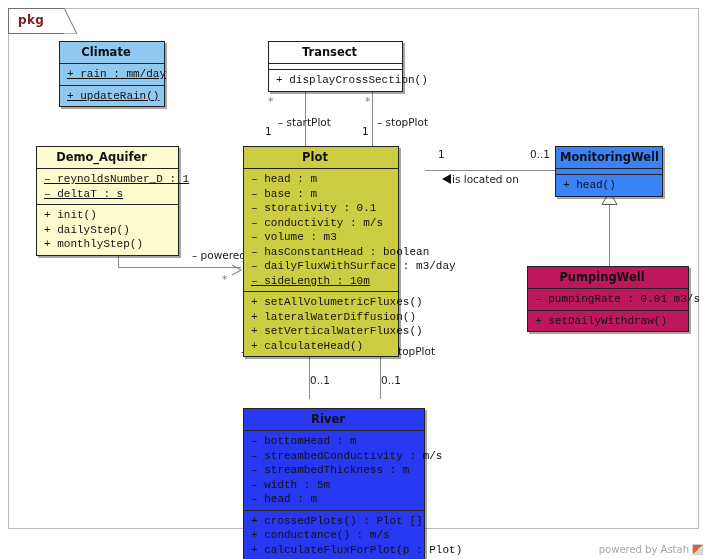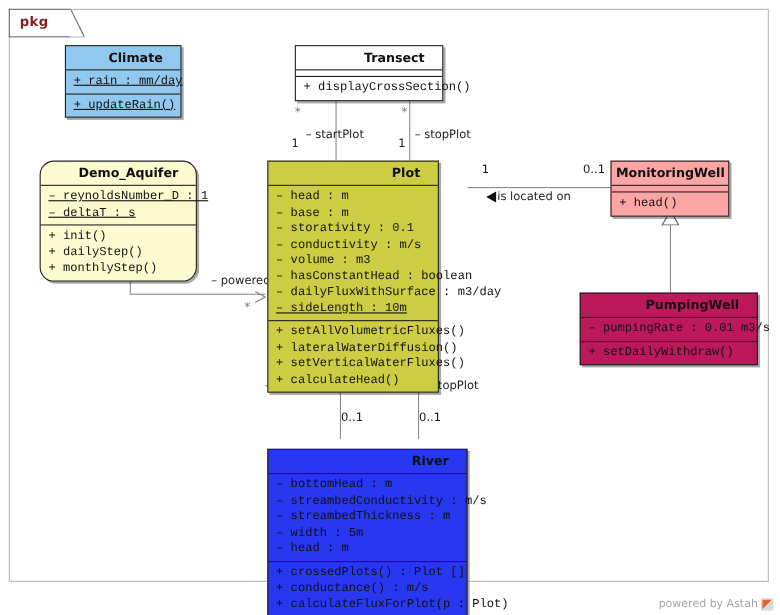--- a/index.html
+++ b/index.html
@@ -60,21 +60,21 @@
   }
 
   
   .cls {
     position: absolute;
     box-sizing: border-box;
     border: 1px solid #222222;
     box-shadow: 2px 2px 0 rgba(0,0,0,0.35);
   }
   .cls .cname {
-    text-align: right;
+    text-align: center;
     font-size: 11.5px;
     font-weight: bold;
     color: #101010;
     padding: 4px 16px 4px 4px;
     border-bottom: 1px solid #222222;
     line-height: 13px;
   }
   .cls .compart {
     padding: 3px 6px 3px 7px;
     border-bottom: 1px solid #222222;
@@ -95,21 +95,21 @@
   }
   .cls .mem.static {
     text-decoration: underline;
   }
 
   
   .fill-blue   { background: #90c8f0; }
   .fill-white  { background: #ffffff; }
   .fill-cream  { background: #fbfbcf; }
   .fill-olive  { background: #cdcd43; }
-  .fill-pink   { background: #fca5a5; }
+  .fill-pink   { background: #3b82f6; }
   .fill-salmon { background: #be185d; }
   .fill-strongblue { background: #2838f0; }
 
   
   .ln {
     position: absolute;
     background: #8a8a8a;
   }
   .ln.h { height: 1px; }
   .ln.v { width: 1px; }
@@ -231,21 +231,21 @@
   </div>
 
   <div class="cls fill-white" style="left:268px; top:41px; width:135px;">
     <div class="cname">Transect</div>
     <div class="compart empty"></div>
     <div class="compart">
       <div class="mem">+ displayCrossSection()</div>
     </div>
   </div>
 
-  <div class="cls fill-cream" style="left:36px; top:146px; width:143px;border-radius:13px;">
+  <div class="cls fill-cream" style="left:36px; top:146px; width:143px;">
     <div class="cname">Demo_Aquifer</div>
     <div class="compart">
       <div class="mem static">– reynoldsNumber_D : 1</div>
       <div class="mem static">– deltaT : s</div>
     </div>
     <div class="compart">
       <div class="mem">+ init()</div>
       <div class="mem">+ dailyStep()</div>
       <div class="mem">+ monthlyStep()</div>
     </div>

